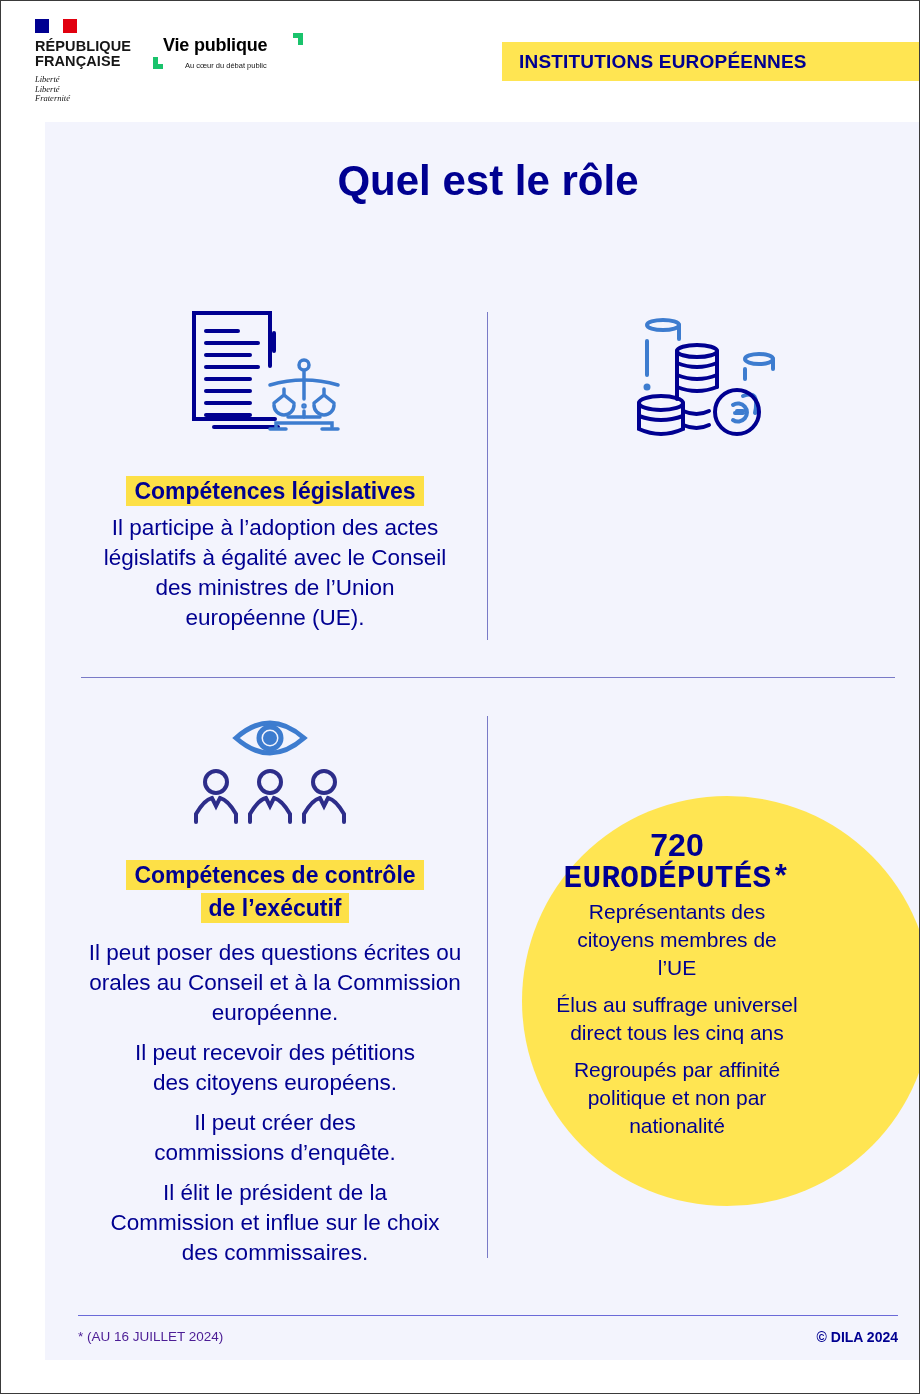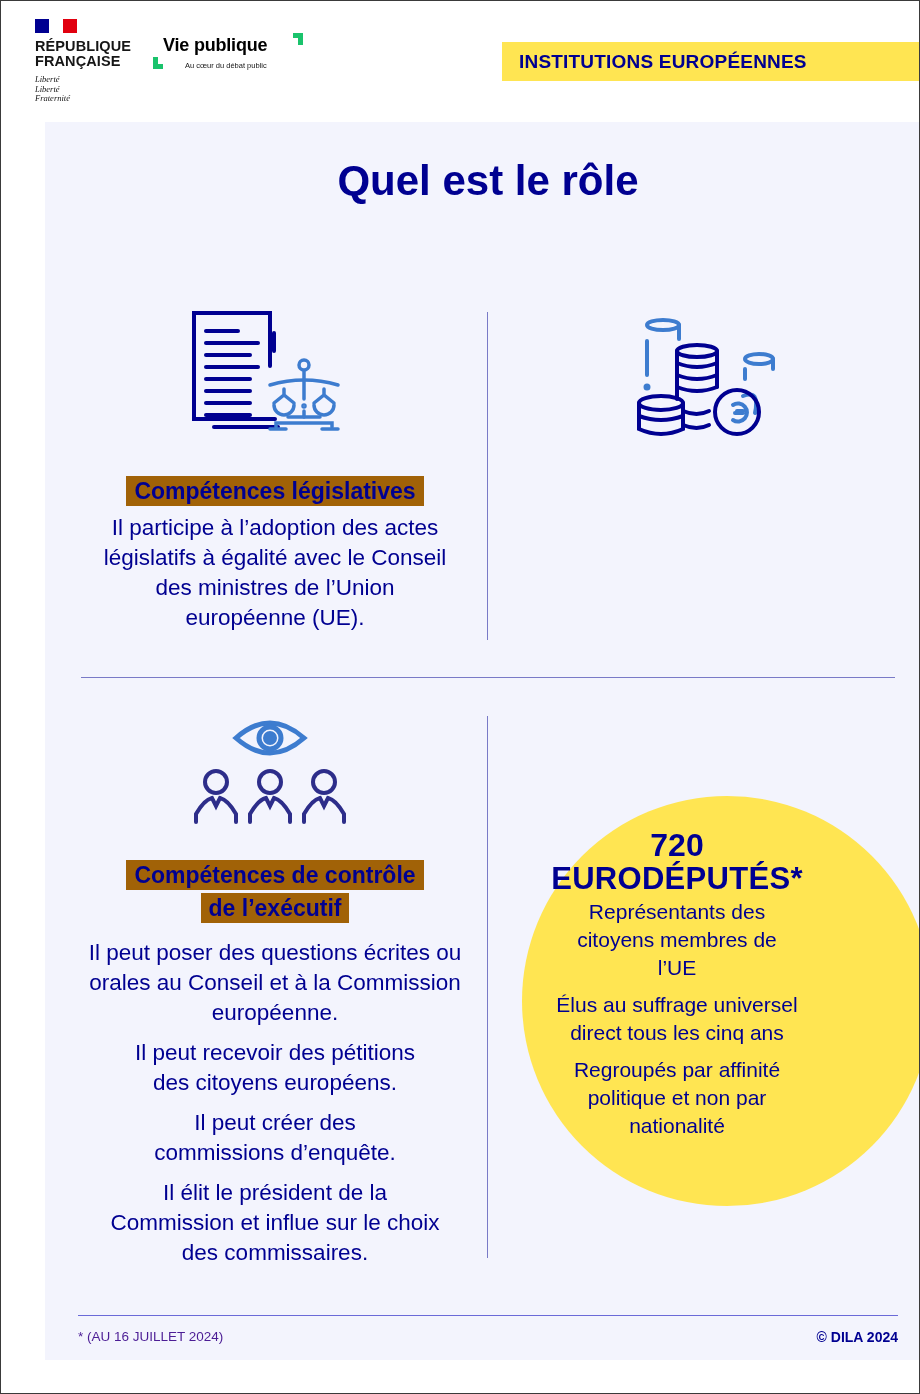--- a/index.html
+++ b/index.html
@@ -26,29 +26,29 @@
   .panel { position: absolute; left: 44px; top: 121px; width: 886px; height: 1238px; background: #f3f4fd; overflow: hidden; }
 
   .title { position: absolute; left: 0; top: 32px; width: 886px; text-align: center; font-weight: 700; font-size: 42px; line-height: 53px; color: #000091; }
 
   .vdivider { position: absolute; width: 1px; background: #000091; opacity: 0.5; }
   .hdivider { position: absolute; height: 1px; background: #000091; opacity: 0.5; }
 
   .icon { position: absolute; }
 
   .section { position: absolute; text-align: center; }
-  .hl { display: inline; background: #a16207; font-weight: 700; font-size: 23px; line-height: 31px; padding: 2px 8px; color: #000091; -webkit-box-decoration-break: clone; box-decoration-break: clone; }
+  .hl { display: inline; background: #fde047; font-weight: 700; font-size: 23px; line-height: 31px; padding: 2px 8px; color: #000091; -webkit-box-decoration-break: clone; box-decoration-break: clone; }
   .body-text { font-size: 22.5px; line-height: 30px; color: #000091; }
   .para { margin-top: 10px; }
   .para:first-child { margin-top: 12px; }
 
   .circle { position: absolute; left: 477px; top: 674px; width: 410px; height: 410px; border-radius: 50%; background: #ffe552; }
   .circle-content { position: absolute; left: 472px; top: 706px; width: 320px; text-align: center; }
   .big-number { font-weight: 700; font-size: 32px; line-height: 34px; color: #000091; }
-  .big-label { font-weight: 700; font-size: 31px; line-height: 34px; color: #000091; letter-spacing: 0.3px; }
+  .big-label { font-weight: 700; font-size: 31px; line-height: 34px; color: #000091; letter-spacing: 0.3px; font-family: Liberation Mono, monospace; }
   .circle-text { font-size: 21px; line-height: 28px; color: #000091; }
   .circle-para { margin-top: 9px; }
 
   .footer-rule { position: absolute; left: 33px; top: 1193px; width: 820px; height: 1px; background: #6a6ad8; }
   .footnote { position: absolute; left: 33px; top: 1207px; font-size: 13.5px; color: #4c1d95; }
   .copyright { position: absolute; right: 33px; top: 1207px; font-size: 14px; font-weight: 700; color: #000091; }
 </style>
 </head>
 <body>
 

